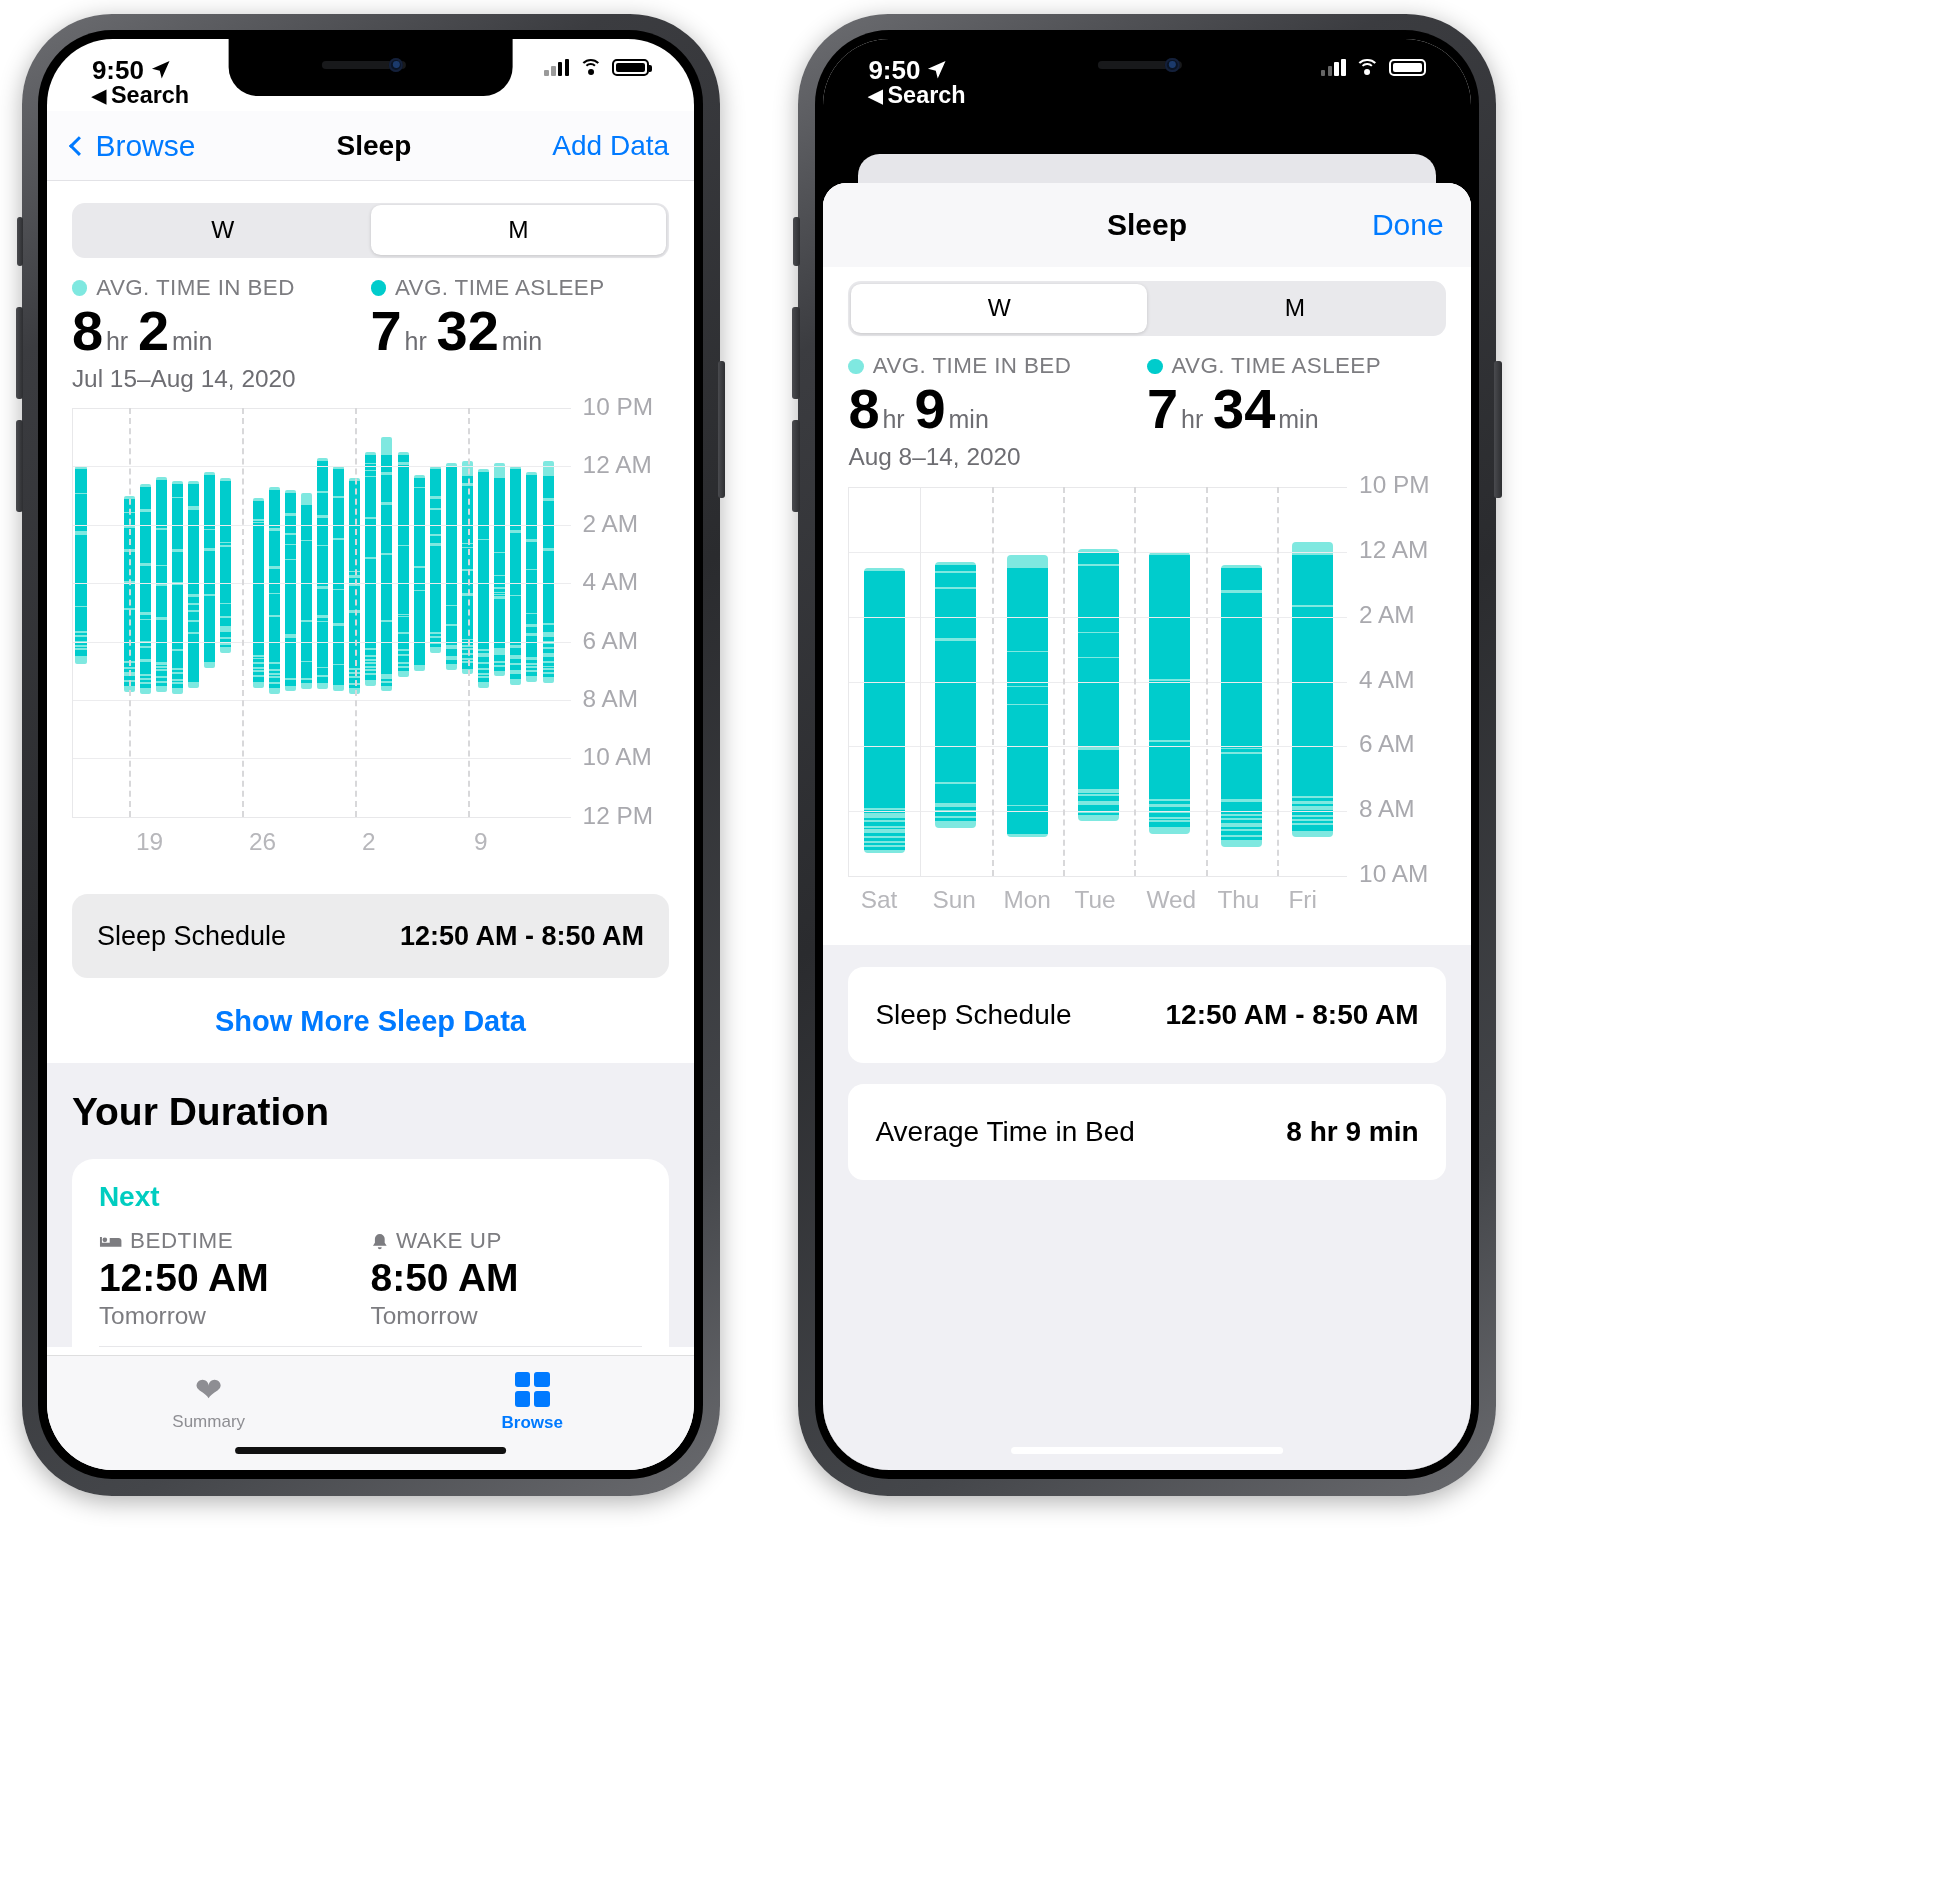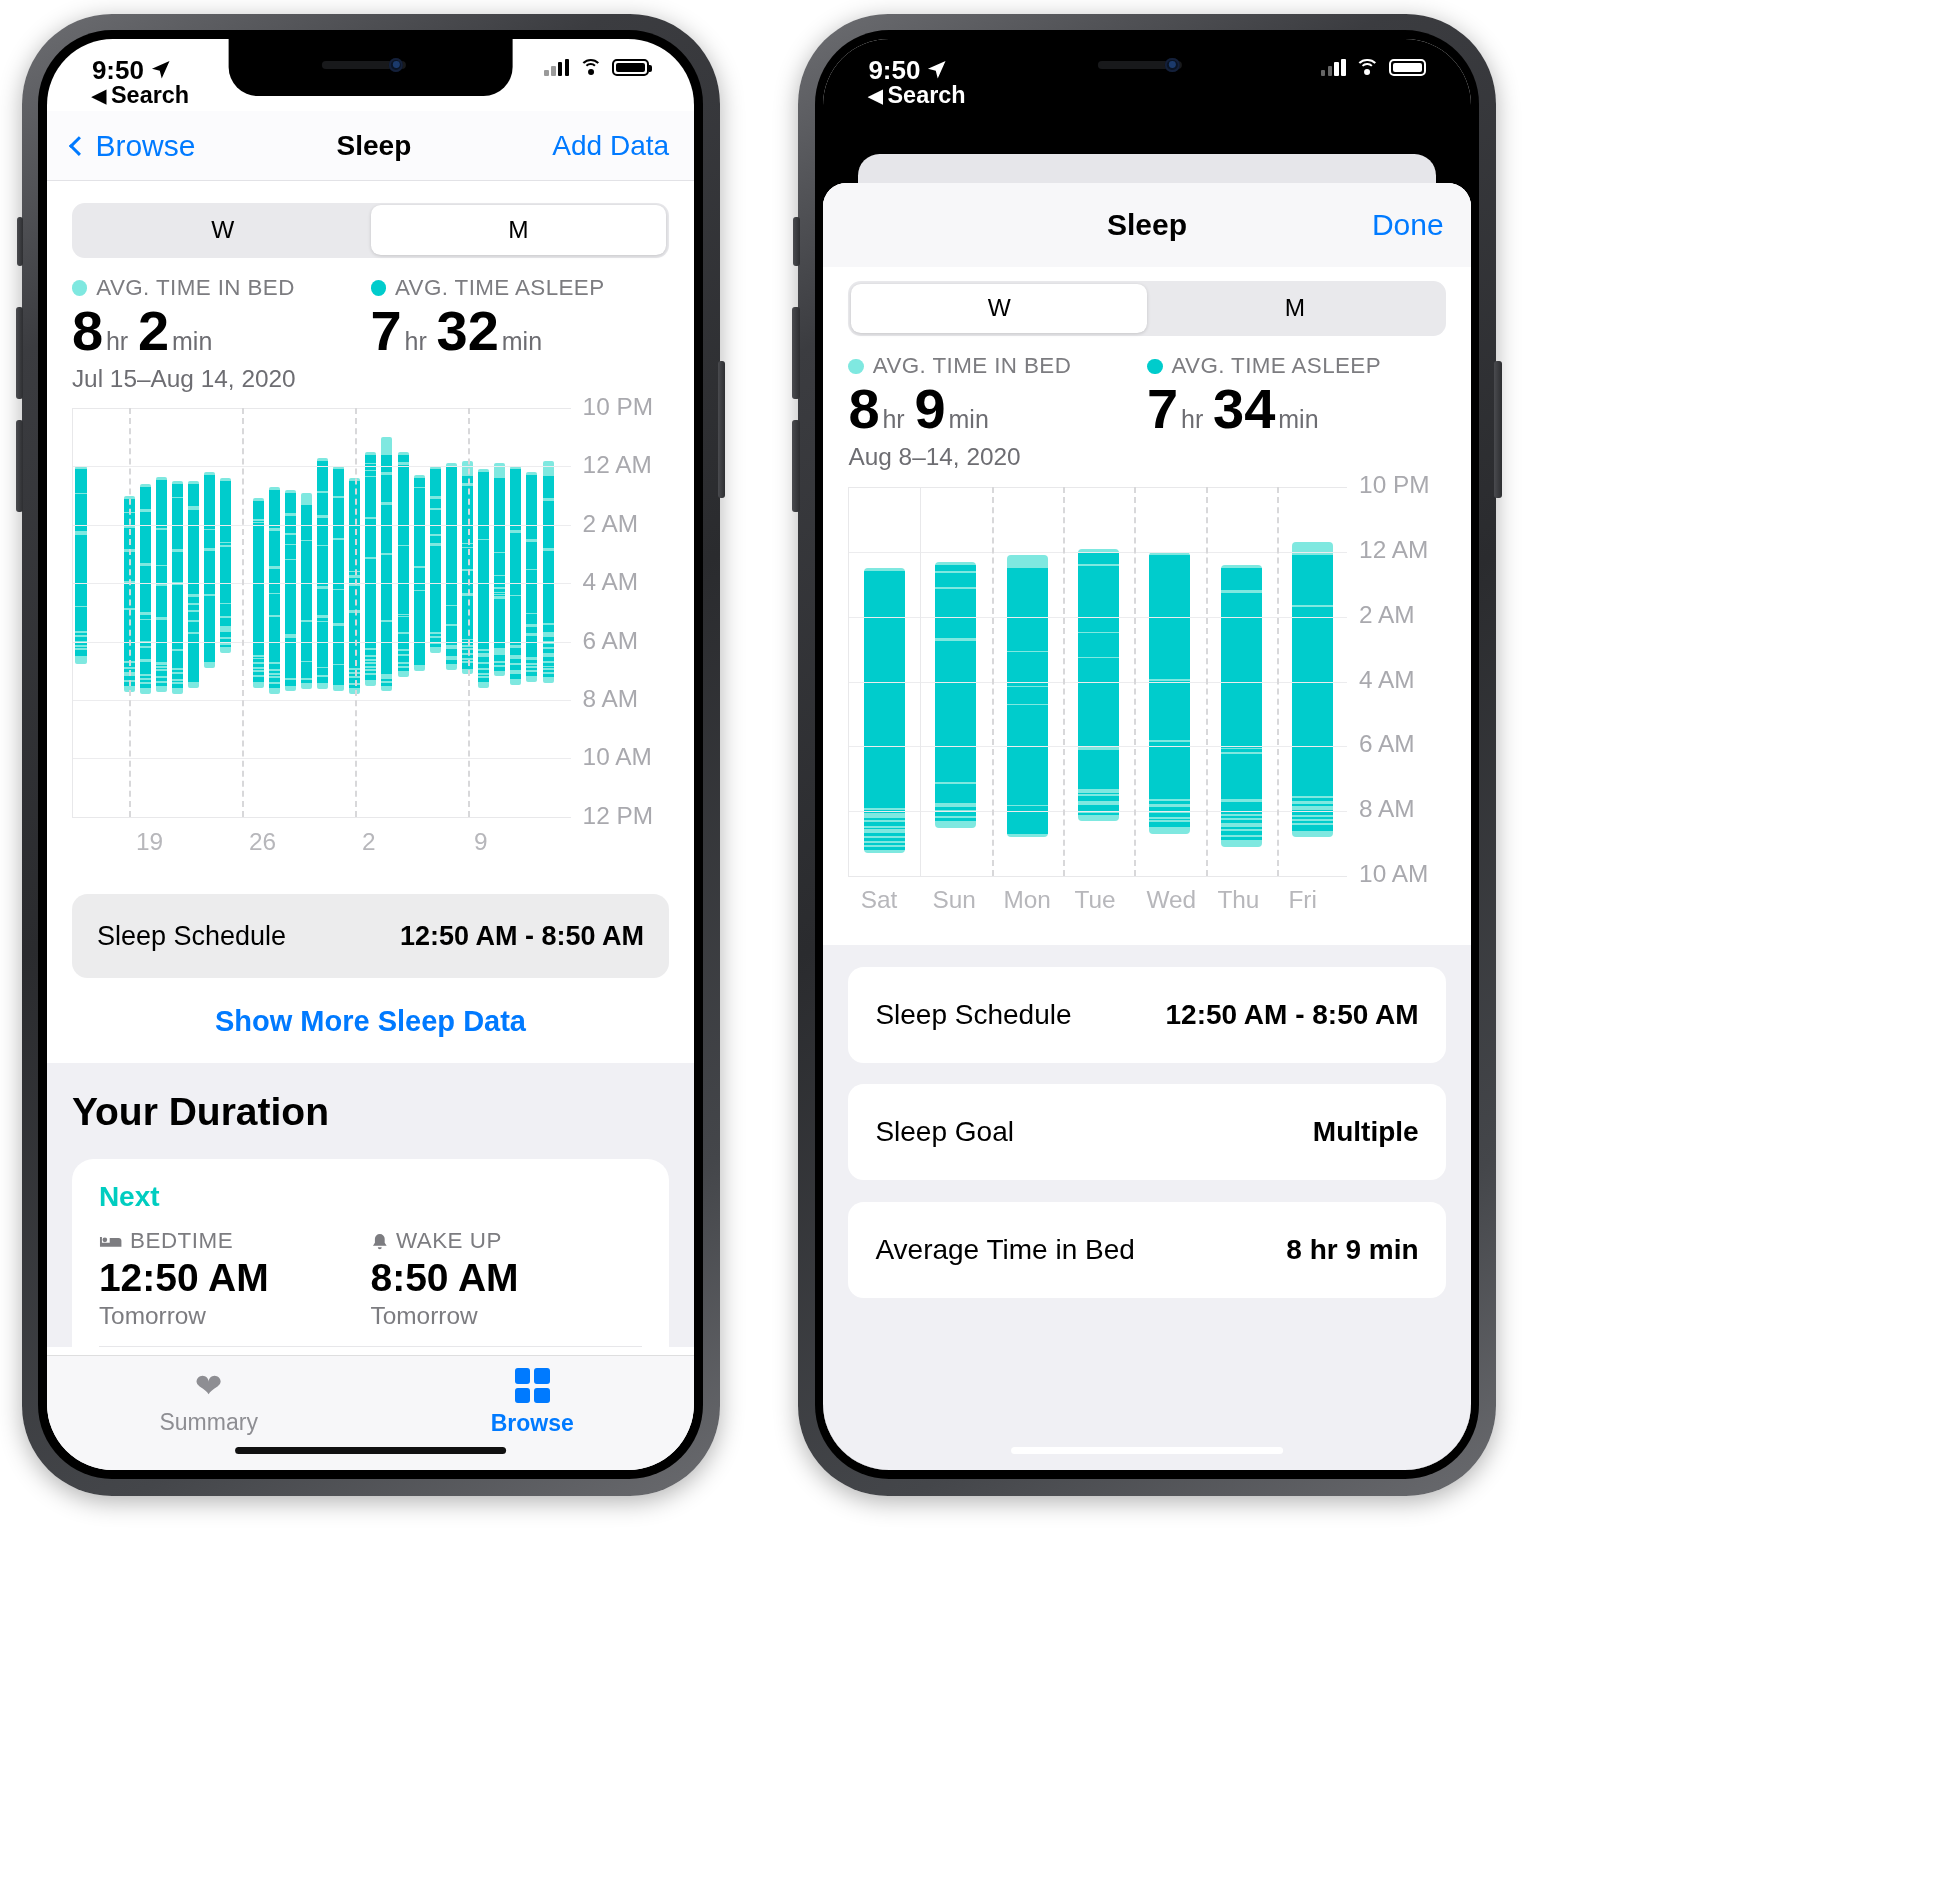--- a/index.html
+++ b/index.html
@@ -185,21 +185,21 @@
   .sched-col .sub { font-size: 24.4px; color:#7c7c80; margin-top: 2px; }
   .sched-rule { border-top: 1.5px solid #e7e7ea; margin-top: 15.6px; }
 
   
   .tabbar {
     position:absolute; bottom:0; left:0; right:0; height: 115px;
     background: #f7f7f9; border-top: 1.5px solid #dededf;
     display:flex; z-index: 40;
   }
   .tab { flex:1; display:flex; flex-direction:column; align-items:center; justify-content:center; gap:6.8px; padding-bottom:21.5px; }
-  .tab .lbl { font-size: 23px; }
+  .tab .lbl { font-size: 17px; }
   .tab.inactive .lbl { color:#8e8e93; }
   .tab.active .lbl { color:#007aff; font-weight: 600; }
   .heart { font-size: 33px; color: #8e8e93; line-height: 1; }
   .grid4 { display:grid; grid-template-columns: 15.6px 15.6px; grid-template-rows: 15.6px 15.6px; gap: 3.9px; }
   .grid4 i { background:#007aff; border-radius: 2.9px; display:block; }
 
   
   .sheet-bg { position:absolute; inset:0; background:#000; }
   .under-card {
     position:absolute; top: 115px; left: 35px; right: 35px; height: 59px;
@@ -921,24 +921,20 @@
             </div>
           </div>
 
           <div class="list-card" style="margin-top:21.5px;">
             <span class="k">Sleep Schedule</span>
             <span class="v">12:50 AM - 8:50 AM</span>
           </div>
 
 
           <div class="list-card">
-            <span class="k">Sleep Goal</span>
-            <span class="v">Multiple</span>
-          </div>
-          <div class="list-card">
             <span class="k">Average Time in Bed</span>
             <span class="v">8 hr 9 min</span>
           </div>
 
         </div>
 
         <div class="home-ind" style="background:#fff;"></div>
       </div>
     </div>
   </div>

